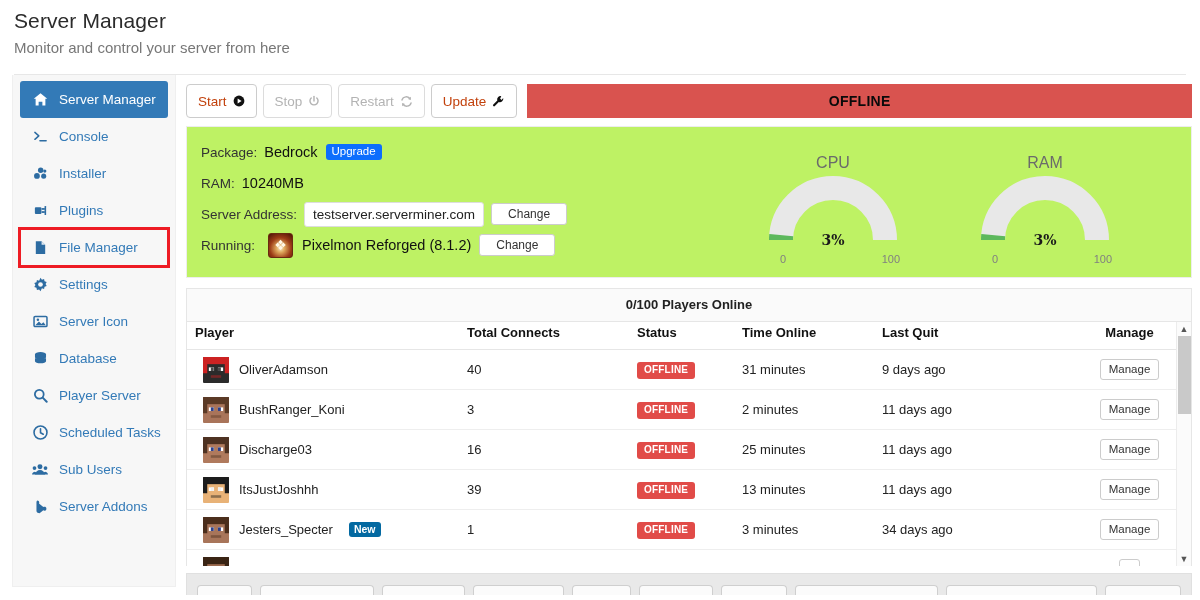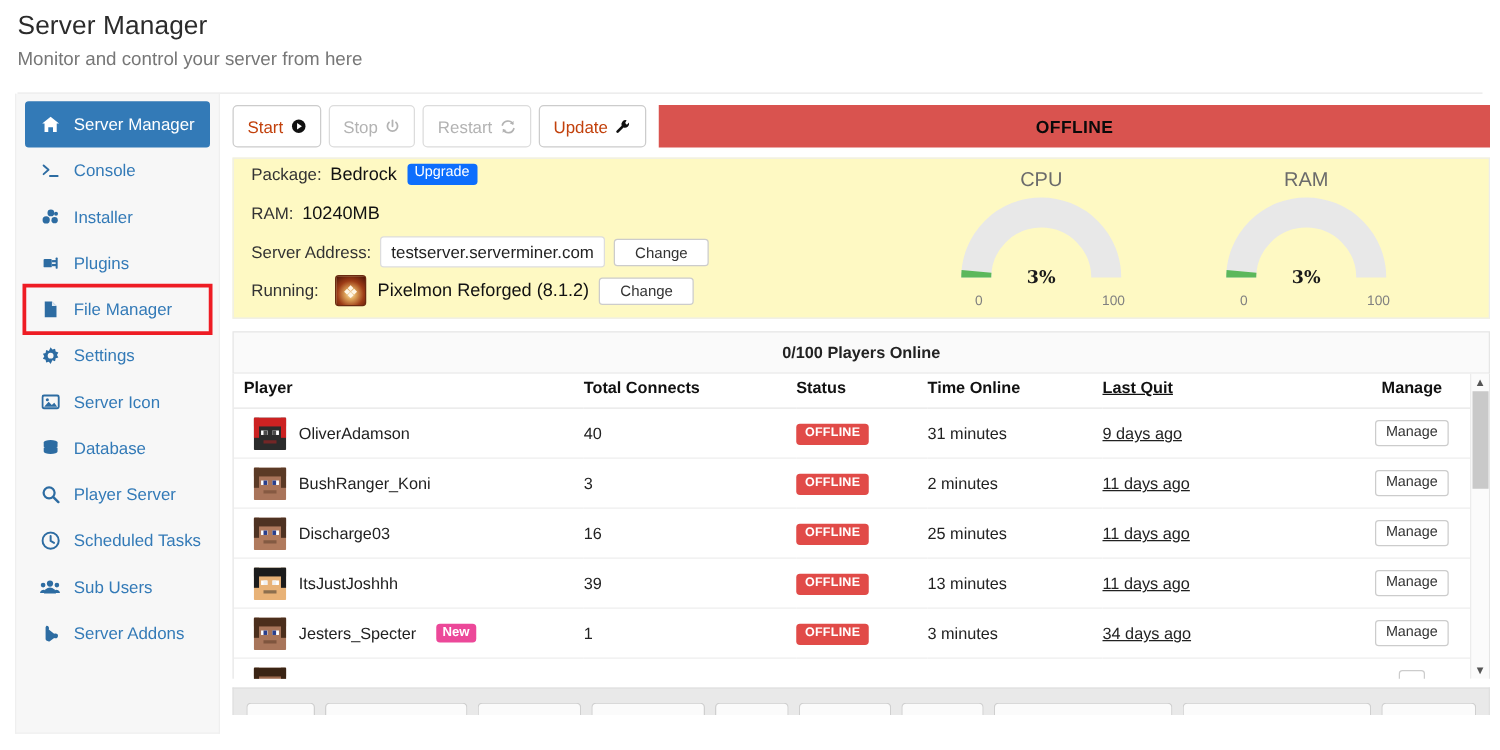--- a/index.html
+++ b/index.html
@@ -83,24 +83,24 @@
   #status-banner {
     flex: 1 1 auto; margin-left: 4px;
     background: #d9534f; color: #0a0a0a;
     display: flex; align-items: center; justify-content: center;
     font-size: 14px; font-weight: bold; letter-spacing: .3px;
   }
 
   
   #info-panel {
     margin-top: 8px;
-    background: #fef9c3;
+    background: #bef264;
     border: 1px solid #ededed;
-    display: flex; align-items: center;
-    height: 129px;
+    display: flex; align-items: flex-end;
+    height: 152px;
     padding: 12px 14px;
   }
   #info-left { flex: 0 0 500px; }
   .info-row { display: flex; align-items: center; margin-bottom: 9px; height: 22px; }
   .info-label { color: #333; font-size: 13.5px; margin-right: 7px; }
   .info-value { color: #111; font-size: 14.5px; }
   .badge-upgrade {
     background: #0d6efd; color: #fff; font-size: 11.5px;
     padding: 2px 6px 3px 6px; border-radius: 3px; margin-left: 8px;
     line-height: 1;
@@ -161,29 +161,29 @@
   }
   table#players td {
     font-size: 13px; color: #222;
     padding: 0; height: 40px; vertical-align: middle;
     border-bottom: 1px solid #eee;
   }
   .col-player  { width: 280px; padding-left: 8px !important; }
   .col-conn    { width: 170px; }
   .col-status  { width: 105px; }
   .col-time    { width: 140px; }
-  .col-quit    { width: 190px; text-decoration: underline; }
+  .col-quit    { width: 190px; }
   .col-manage  { width: 115px; }
   .cell-player { display: flex; align-items: center; gap: 10px; padding-left: 8px; }
   .avatar {
     width: 26px; height: 26px; flex: 0 0 26px;
     image-rendering: pixelated; border-radius: 1px;
   }
   .badge-new {
-    background: #ec4899; color: #fff; font-size: 10.5px; font-weight: bold;
+    background: #0369a1; color: #fff; font-size: 10.5px; font-weight: bold;
     padding: 2px 5px 3px 5px; border-radius: 3px; margin-left: 6px;
     line-height: 1;
   }
   .badge-offline {
     background: #e14b48; color: #fff; font-size: 10px; font-weight: bold;
     padding: 3px 7px 4px 7px; border-radius: 3px; letter-spacing: .2px;
     display: inline-block; line-height: 1;
   }
   .manage-btn {
     border: 1px solid #ccc; background: #fff; border-radius: 3px;

